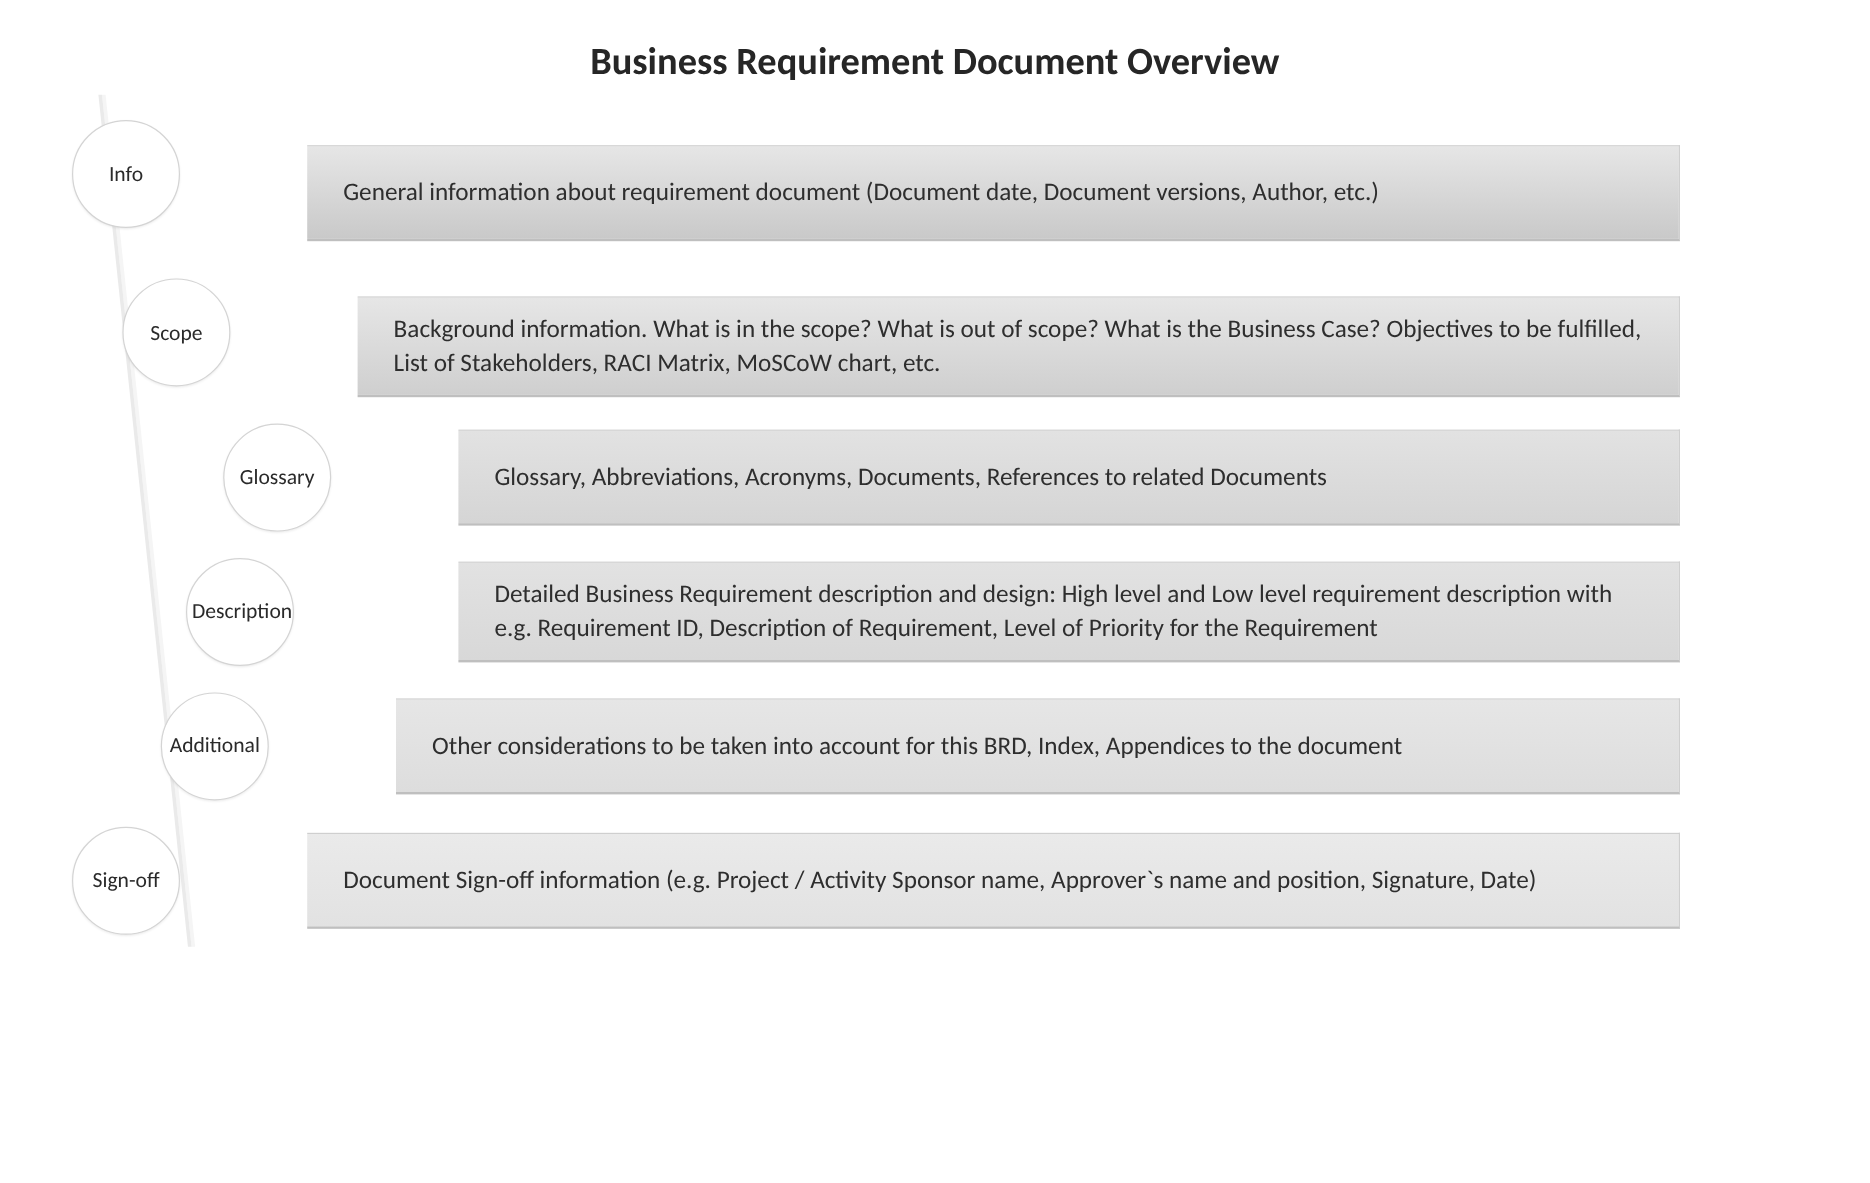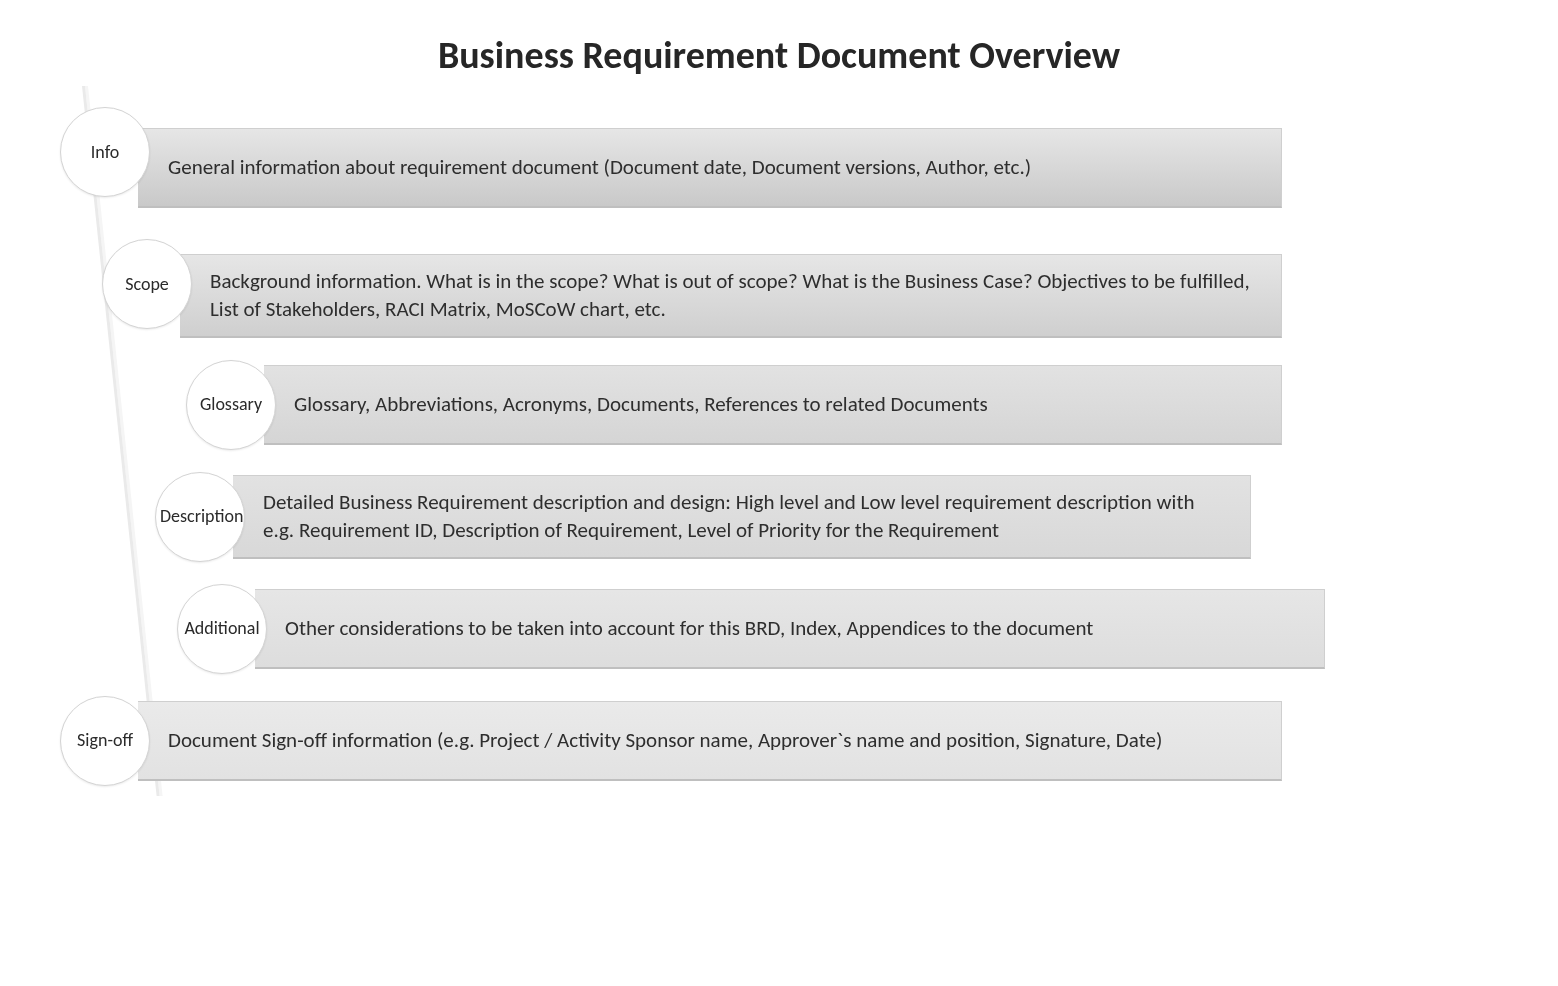--- a/index.html
+++ b/index.html
@@ -10,21 +10,21 @@
     color: #2a2a2a;
   }
   .page {
     width: 1558px;
     height: 986px;
     position: relative;
     overflow: hidden;
   }
   .title {
     text-align: center;
-    font-size: 38px;
+    font-size: 32px;
     font-weight: 600;
     color: #262626;
     padding-top: 32px;
     padding-bottom: 18px;
   }
   .diagram {
     position: relative;
     width: 1340px;
     margin-left: 60px;
   }
@@ -40,20 +40,21 @@
     
     transform: skewX(6deg);
     z-index: 0;
   }
   .row {
     position: relative;
     display: flex;
     align-items: center;
     margin-bottom: 22px;
     z-index: 1;
+    justify-content: space-between;
   }
   .row .circle {
     width: 90px;
     height: 90px;
     border-radius: 50%;
     background: #ffffff;
     border: 1px solid #d4d4d4;
     box-shadow: 0 1px 2px rgba(0,0,0,0.08);
     display: flex;
     align-items: center;
@@ -83,21 +84,21 @@
     line-height: 1.35;
     position: relative;
     z-index: 1;
     box-sizing: border-box;
   }
   .row[data-name="row-info"]        { margin-left: 0px; }
   .row[data-name="row-scope"]       { margin-left: 42px; }
   .row[data-name="row-influencing"] { margin-left: 84px; }
   .row[data-name="row-glossary"]    { margin-left: 126px; }
   .row[data-name="row-description"] { margin-left: 95px; }
-  .row[data-name="row-additional"]  { margin-left: 117px; }
+  .row[data-name="row-additional"]  { margin-left: 74px; }
   .row[data-name="row-signoff"]     { margin-left: 0px; }
 
   .row[data-name="row-info"]        .bar { background: linear-gradient(#e6e6e6, #c9c9c9); margin-top: 32px; }
   .row[data-name="row-scope"]       .bar { background: linear-gradient(#e6e6e6, #cfcfcf); margin-top: 24px; }
   .row[data-name="row-influencing"] .bar { background: linear-gradient(#e4e4e4, #d0d0d0); }
   .row[data-name="row-glossary"]    .bar { background: linear-gradient(#e2e2e2, #d5d5d5); }
   .row[data-name="row-description"] .bar { background: linear-gradient(#e2e2e2, #d8d8d8); }
   .row[data-name="row-additional"]  .bar { background: linear-gradient(#e6e6e6, #dddddd); }
   .row[data-name="row-signoff"]     .bar { background: linear-gradient(#eaeaea, #e2e2e2); }
 

